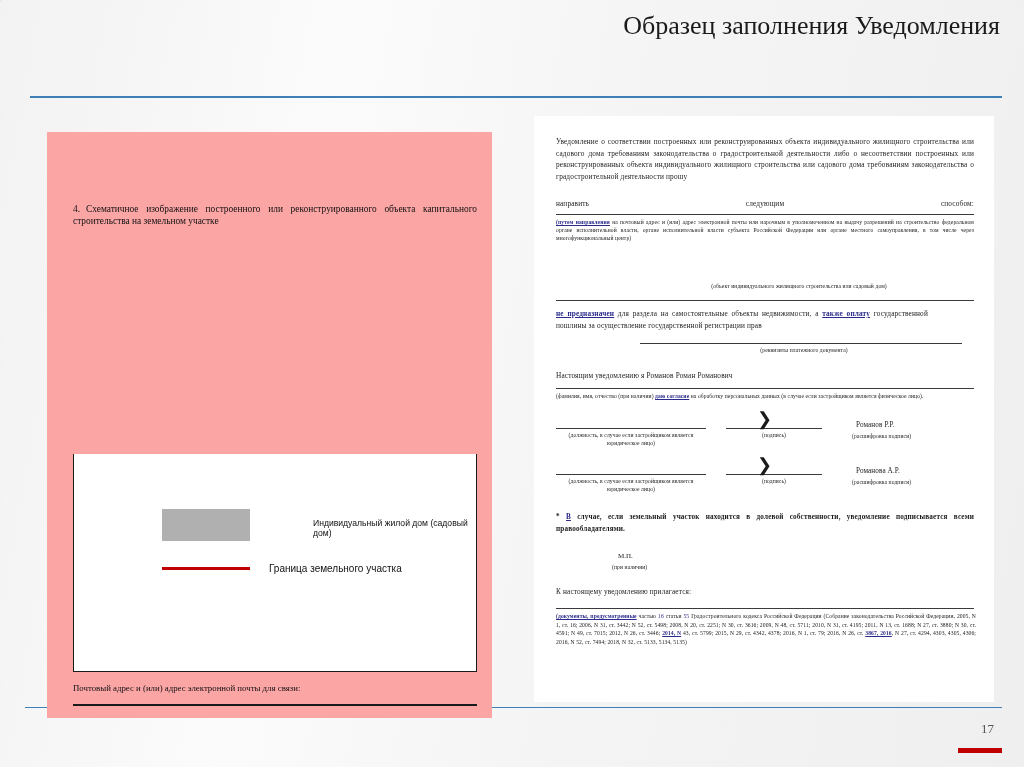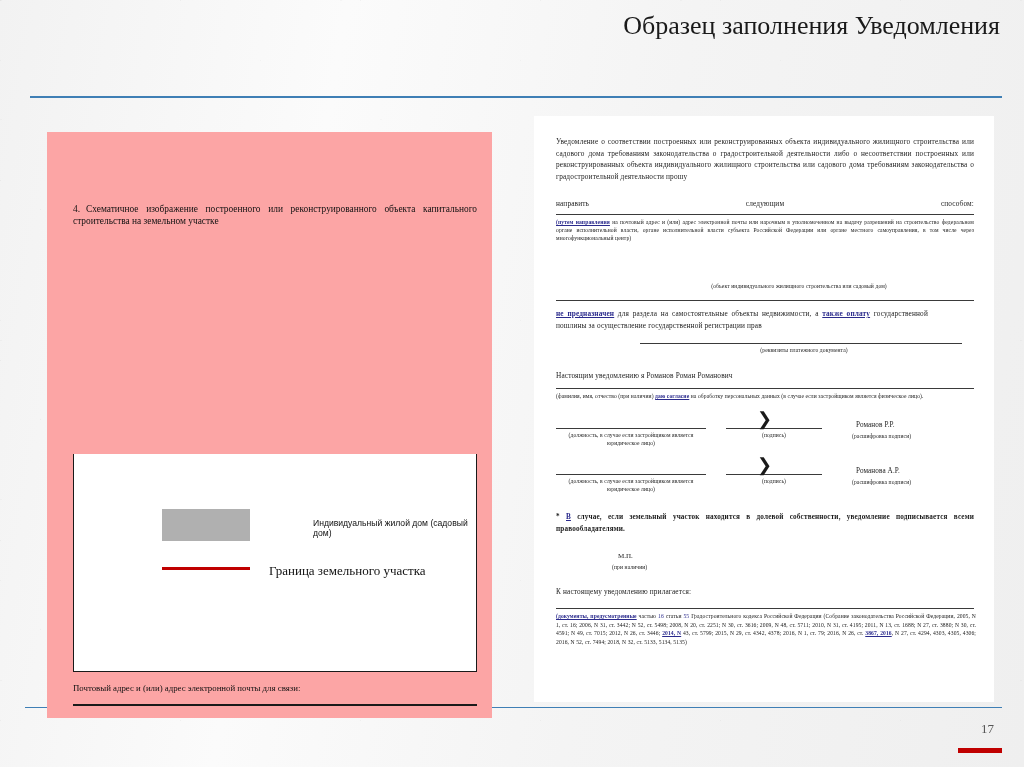--- a/index.html
+++ b/index.html
@@ -224,23 +224,23 @@
     left: 88px;
     top: 113px;
     width: 88px;
     height: 3px;
     background: #c00000;
   }
   #legend-label-border {
     position: absolute;
     left: 195px;
     top: 109px;
-    font-size: 13px;
-    color: #111;
-    font-family: Liberation Serif, serif;
+    font-size: 10px;
+    color: #111;
+    font-family: Liberation Sans, sans-serif;
   }
 
   #address-label {
     position: absolute;
     left: 26px;
     top: 551px;
     font-size: 8.8px;
     color: #111;
     font-family: Liberation Serif, serif;
   }

